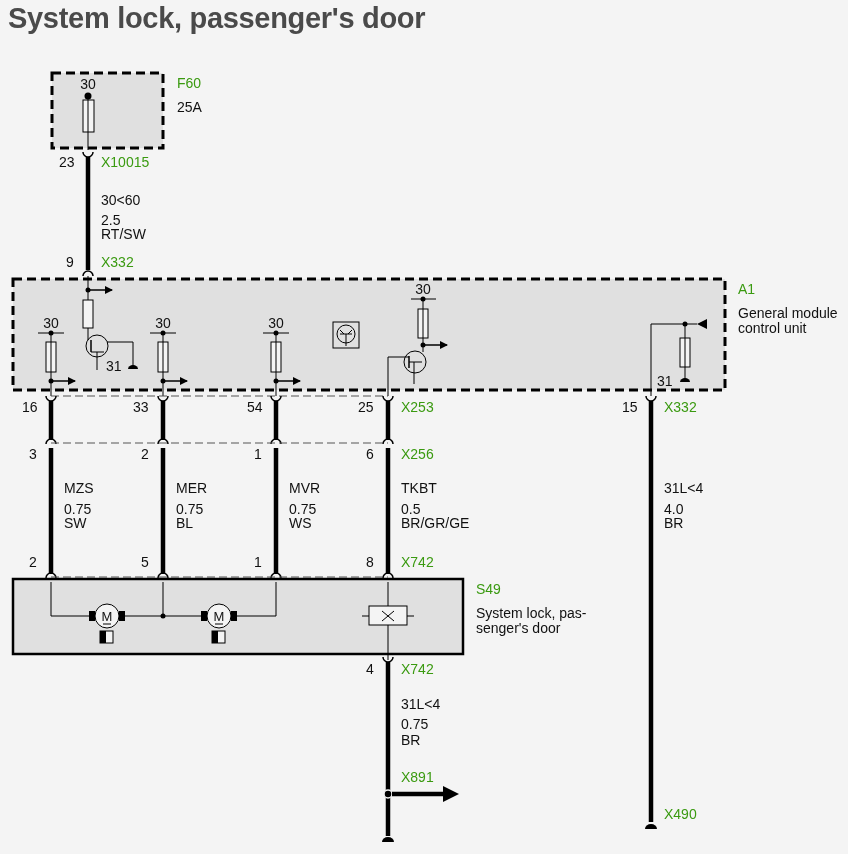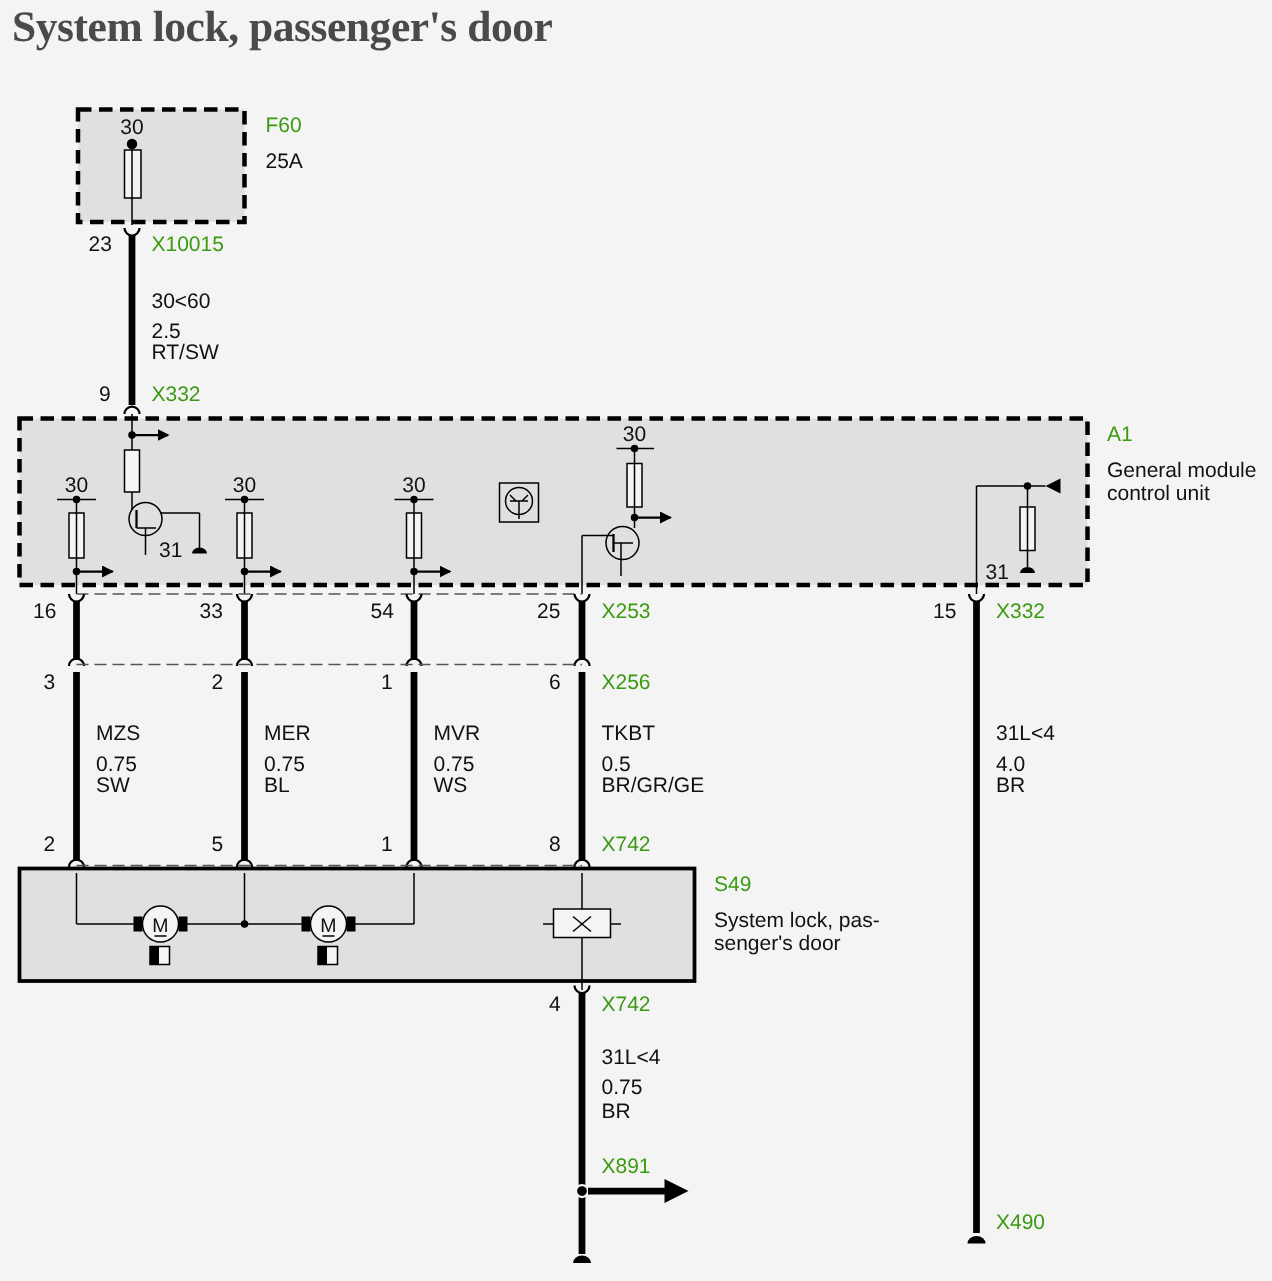--- a/index.html
+++ b/index.html
@@ -1,17 +1,17 @@
 <!DOCTYPE html>
 <html><head>
 <meta charset="utf-8">
 <style>
   html, body { margin: 0; padding: 0; background: #f4f4f4; }
   body { width: 848px; height: 854px; position: relative; overflow: hidden; font-family: "Liberation Sans", sans-serif; }
-  .title { position: absolute; left: 8px; top: 2px; margin: 0; font-family: Liberation Serif, serif; font-size: 29px; font-weight: bold; color: #4a4a4a; letter-spacing: -0.3px; }
+  .title { position: absolute; left: 8px; top: 2px; margin: 0; font-family: Liberation Sans, sans-serif; font-size: 29px; font-weight: bold; color: #4a4a4a; letter-spacing: -0.3px; }
   svg { position: absolute; left: 0; top: 0; }
   svg text { font-family: "Liberation Sans", sans-serif; font-size: 14px; fill: #111; }
   svg text.g { fill: #3a9a10; }
   svg text.small { font-size: 13px; }
 </style>
 </head>
 <body>
 
 <h1 class="title">System lock, passenger's door</h1>
 

